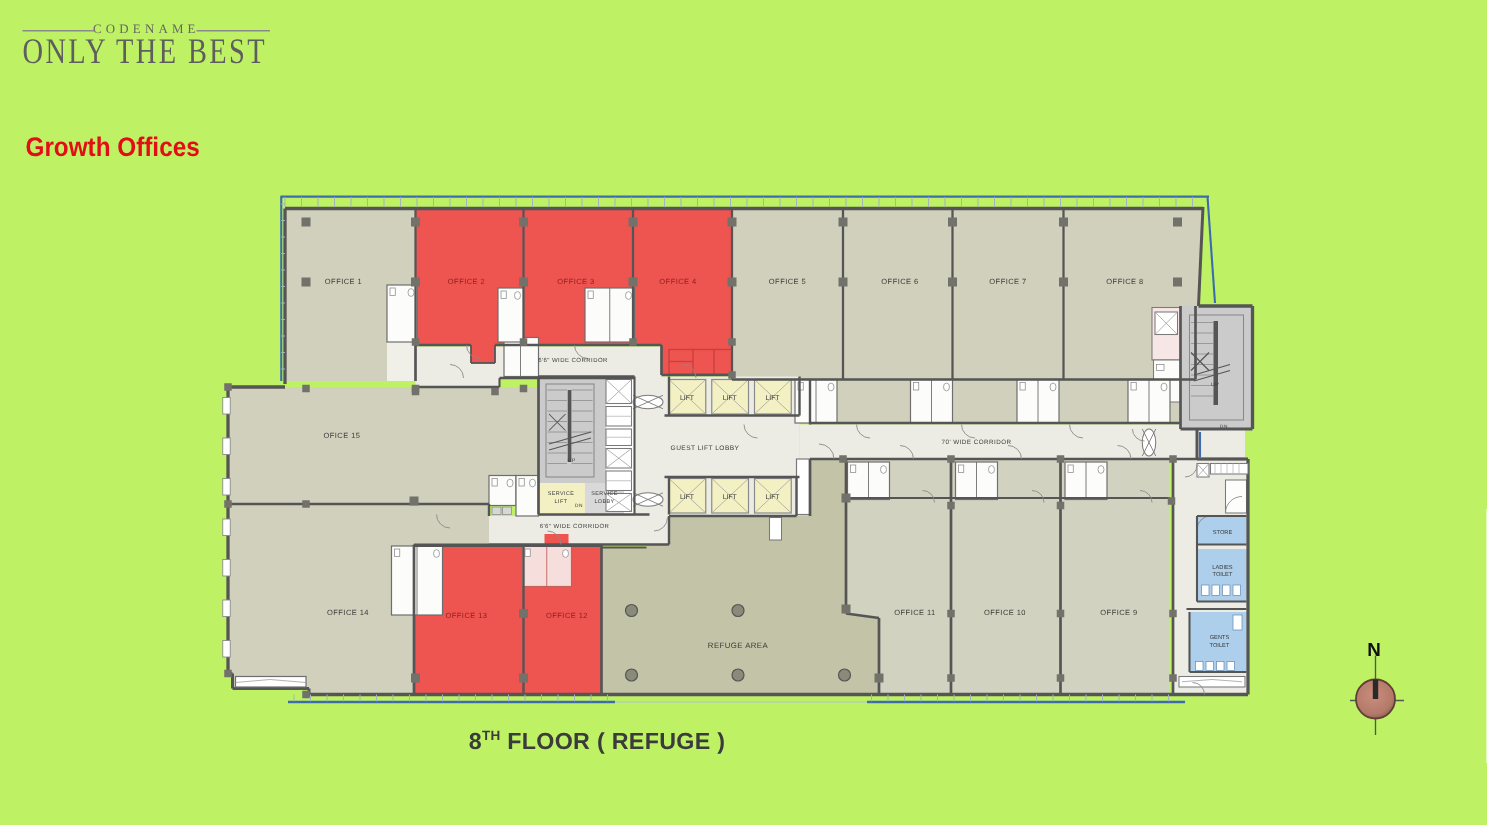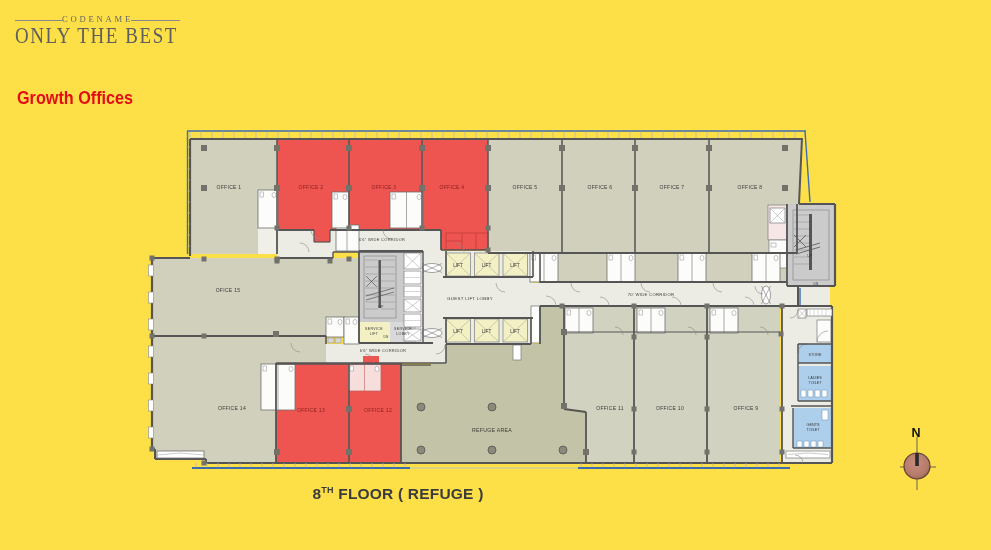--- a/index.html
+++ b/index.html
@@ -1,18 +1,18 @@
 <!DOCTYPE html>
 <html><head>
 <meta charset="utf-8">
 <style>
   html,body{margin:0;padding:0;background:#ffffff;width:991px;height:550px;overflow:hidden;}
   *{box-sizing:border-box;}
   body{font-family:"Liberation Sans",sans-serif;}
-  #page{position:relative;width:991px;height:550px;background:#fde047;}
+  #page{position:relative;width:991px;height:550px;background:#bef264;}
   .logo{position:absolute;left:0;top:0;width:220px;}
   .logo .cn{position:absolute;left:62px;top:14px;font-family:"Liberation Serif",serif;font-size:8.6px;letter-spacing:2.8px;color:#666;white-space:nowrap;}
   .logo .l1,.logo .l2{position:absolute;top:20px;height:1px;background:#8a8a8a;}
   .logo .l1{left:15px;width:48px;}
   .logo .l2{left:131px;width:49px;}
   .logo .otb{position:absolute;left:15px;top:21.5px;font-family:"Liberation Serif",serif;font-size:24px;letter-spacing:2px;color:#5e5e5e;white-space:nowrap;transform:scaleX(0.79);transform-origin:0 0;}
   .growth{position:absolute;left:17px;top:88px;font-size:18px;font-weight:bold;color:#e20d17;transform:scaleX(0.90);transform-origin:0 0;}
   .ftitle{position:absolute;left:0;top:485px;width:796px;text-align:center;font-size:15.5px;font-weight:bold;color:#3b3b3b;letter-spacing:0.2px;}
   .ftitle sup{font-size:9px;}
   .fnote{position:absolute;left:0;top:517px;width:991px;text-align:center;font-size:10px;color:#454545;}

